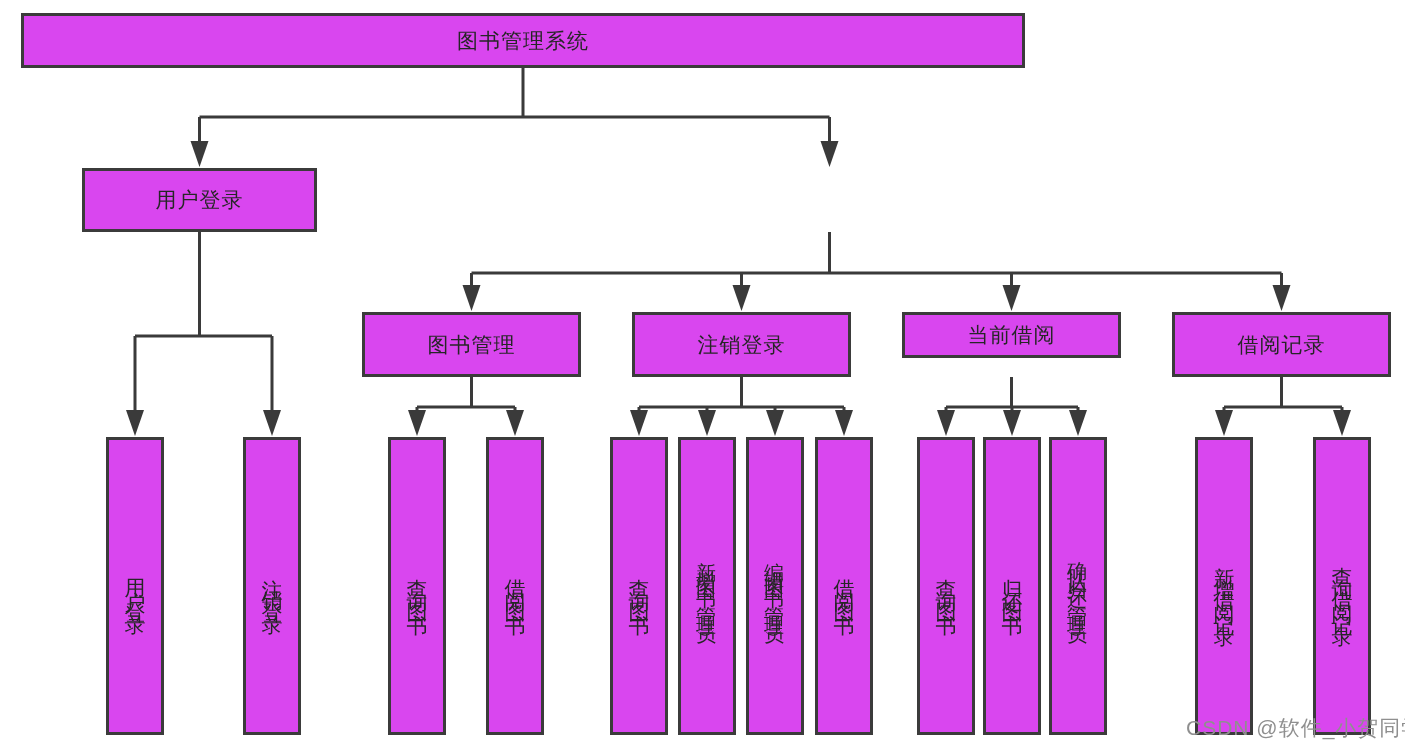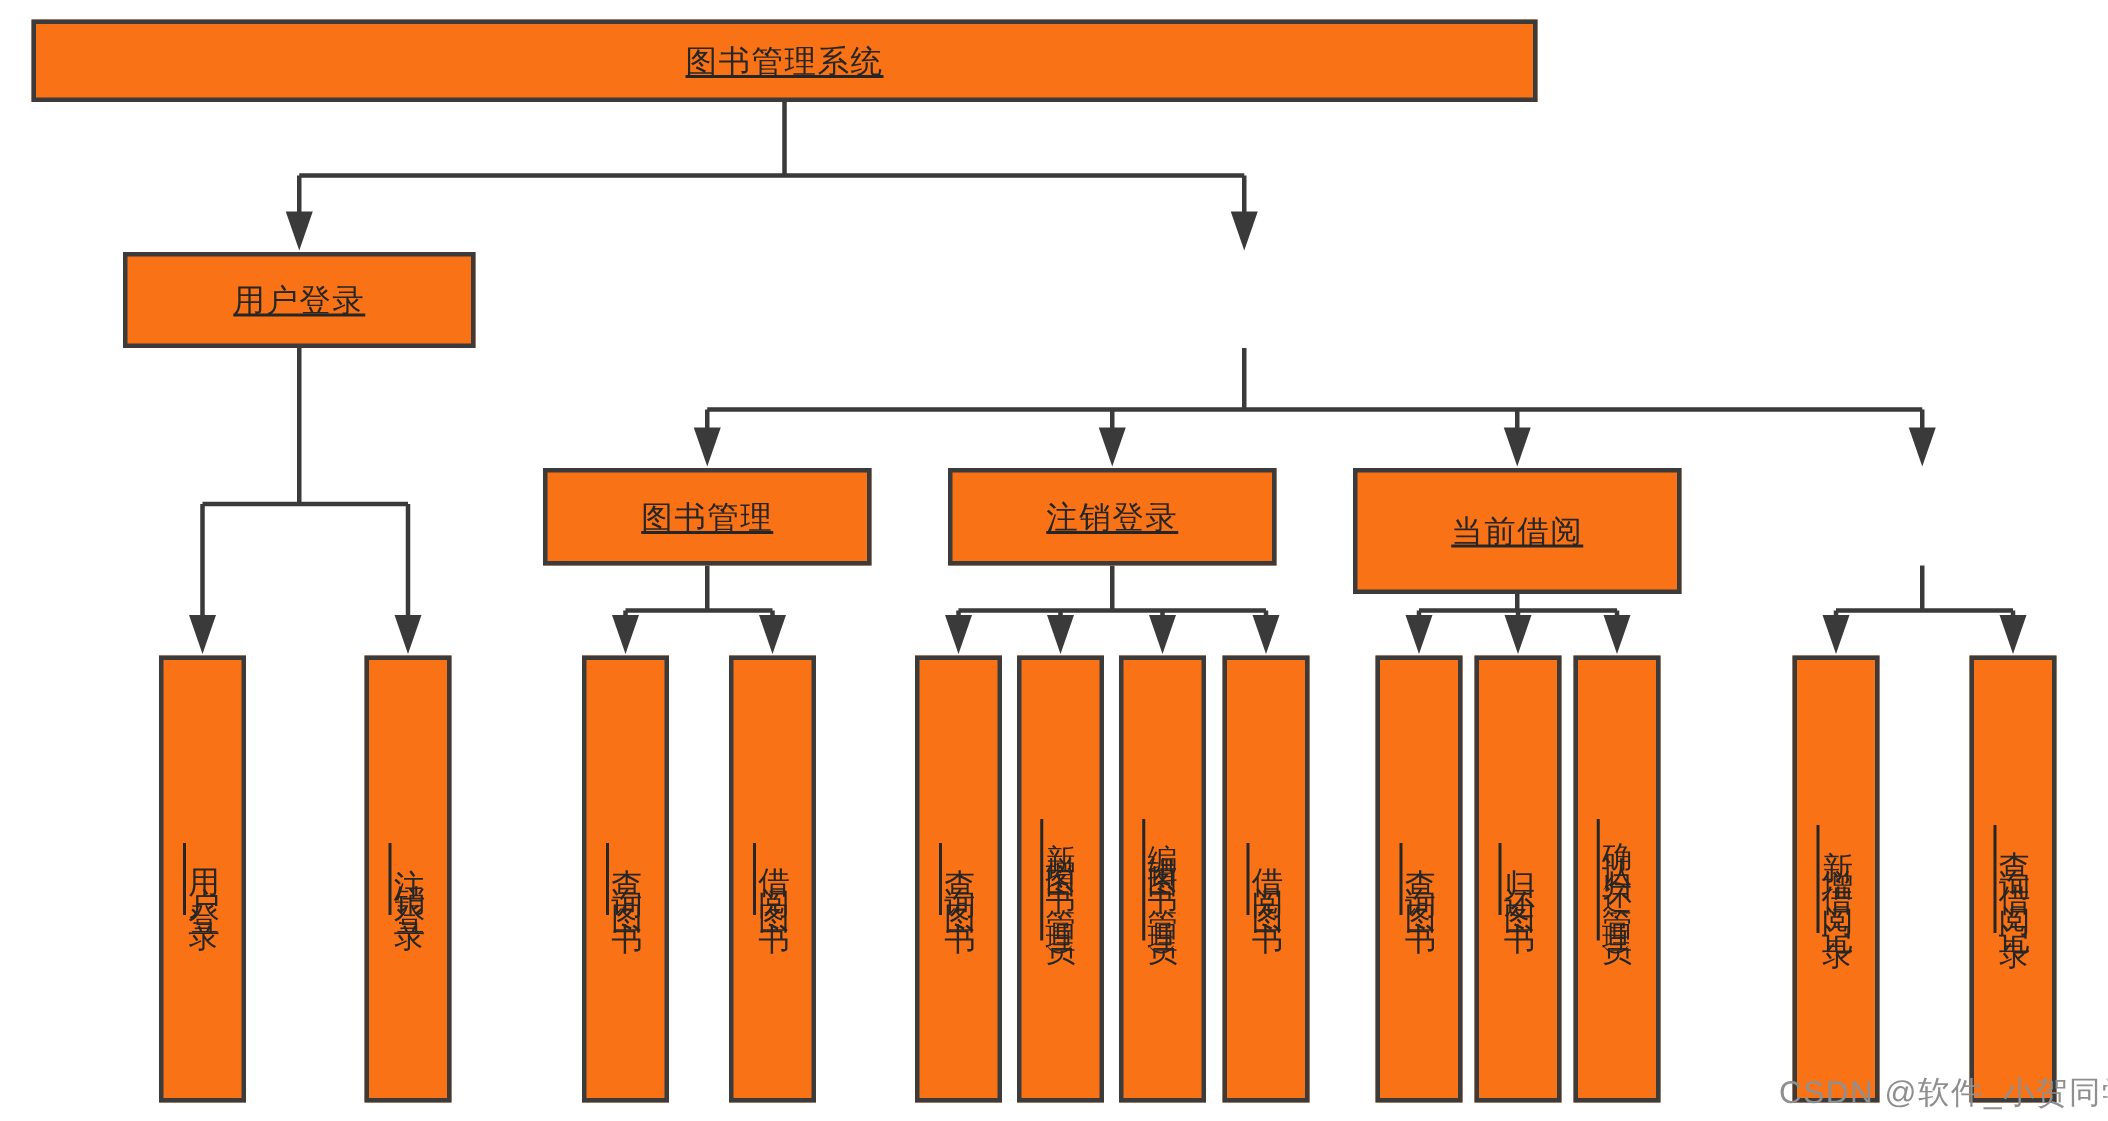--- a/index.html
+++ b/index.html
@@ -6,23 +6,23 @@
   body{
     width:1405px;height:747px;position:relative;overflow:hidden;
     background:#ffffff;
     font-family:"Liberation Sans","DejaVu Sans",sans-serif;
     color:#222222;
   }
   .stage{position:absolute;left:0;top:0;width:1405px;height:747px;}
   svg.connectors{position:absolute;left:0;top:0;width:1405px;height:747px;z-index:1;}
   .node{
     position:absolute;box-sizing:border-box;z-index:2;
-    background:#f97316;border:3px solid #3b3b3b;
+    background:#d946ef;border:3px solid #3b3b3b;
     display:flex;align-items:center;justify-content:center;
-    font-size:21px;letter-spacing:1px;color:#262626;text-decoration:underline;
+    font-size:21px;letter-spacing:1px;color:#262626;
   }
   .vbox{width:58px;top:437px;height:298px;}
   .vbox .vtext{
     writing-mode:vertical-rl;
     text-orientation:mixed;
     letter-spacing:12px;
     font-size:21px;
     white-space:nowrap;
   }
   .vbox .vtext.long{letter-spacing:9px;font-size:20px;}
@@ -76,22 +76,25 @@
   <div class="node" style="left:82px;top:168px;width:235px;height:64px">
     <span>用户登录</span>
   </div>
 
   <div class="node" style="left:362px;top:312px;width:219px;height:65px">
     <span>图书管理</span>
   </div>
   <div class="node" style="left:632px;top:312px;width:219px;height:65px">
     <span>注销登录</span>
   </div>
-  <div class="node" style="left:902px;top:312px;width:219px;height:84px">
+  <div class="node" style="left:902px;top:312px;width:219px;height:46px">
     <span>当前借阅</span>
+  </div>
+  <div class="node" style="left:1172px;top:312px;width:219px;height:65px">
+    <span>借阅记录</span>
   </div>
 
   <div class="node vbox" style="left:106px">
     <span class="vtext">用户登录</span>
   </div>
   <div class="node vbox" style="left:243px">
     <span class="vtext">注销登录</span>
   </div>
 
   <div class="node vbox" style="left:388px">

